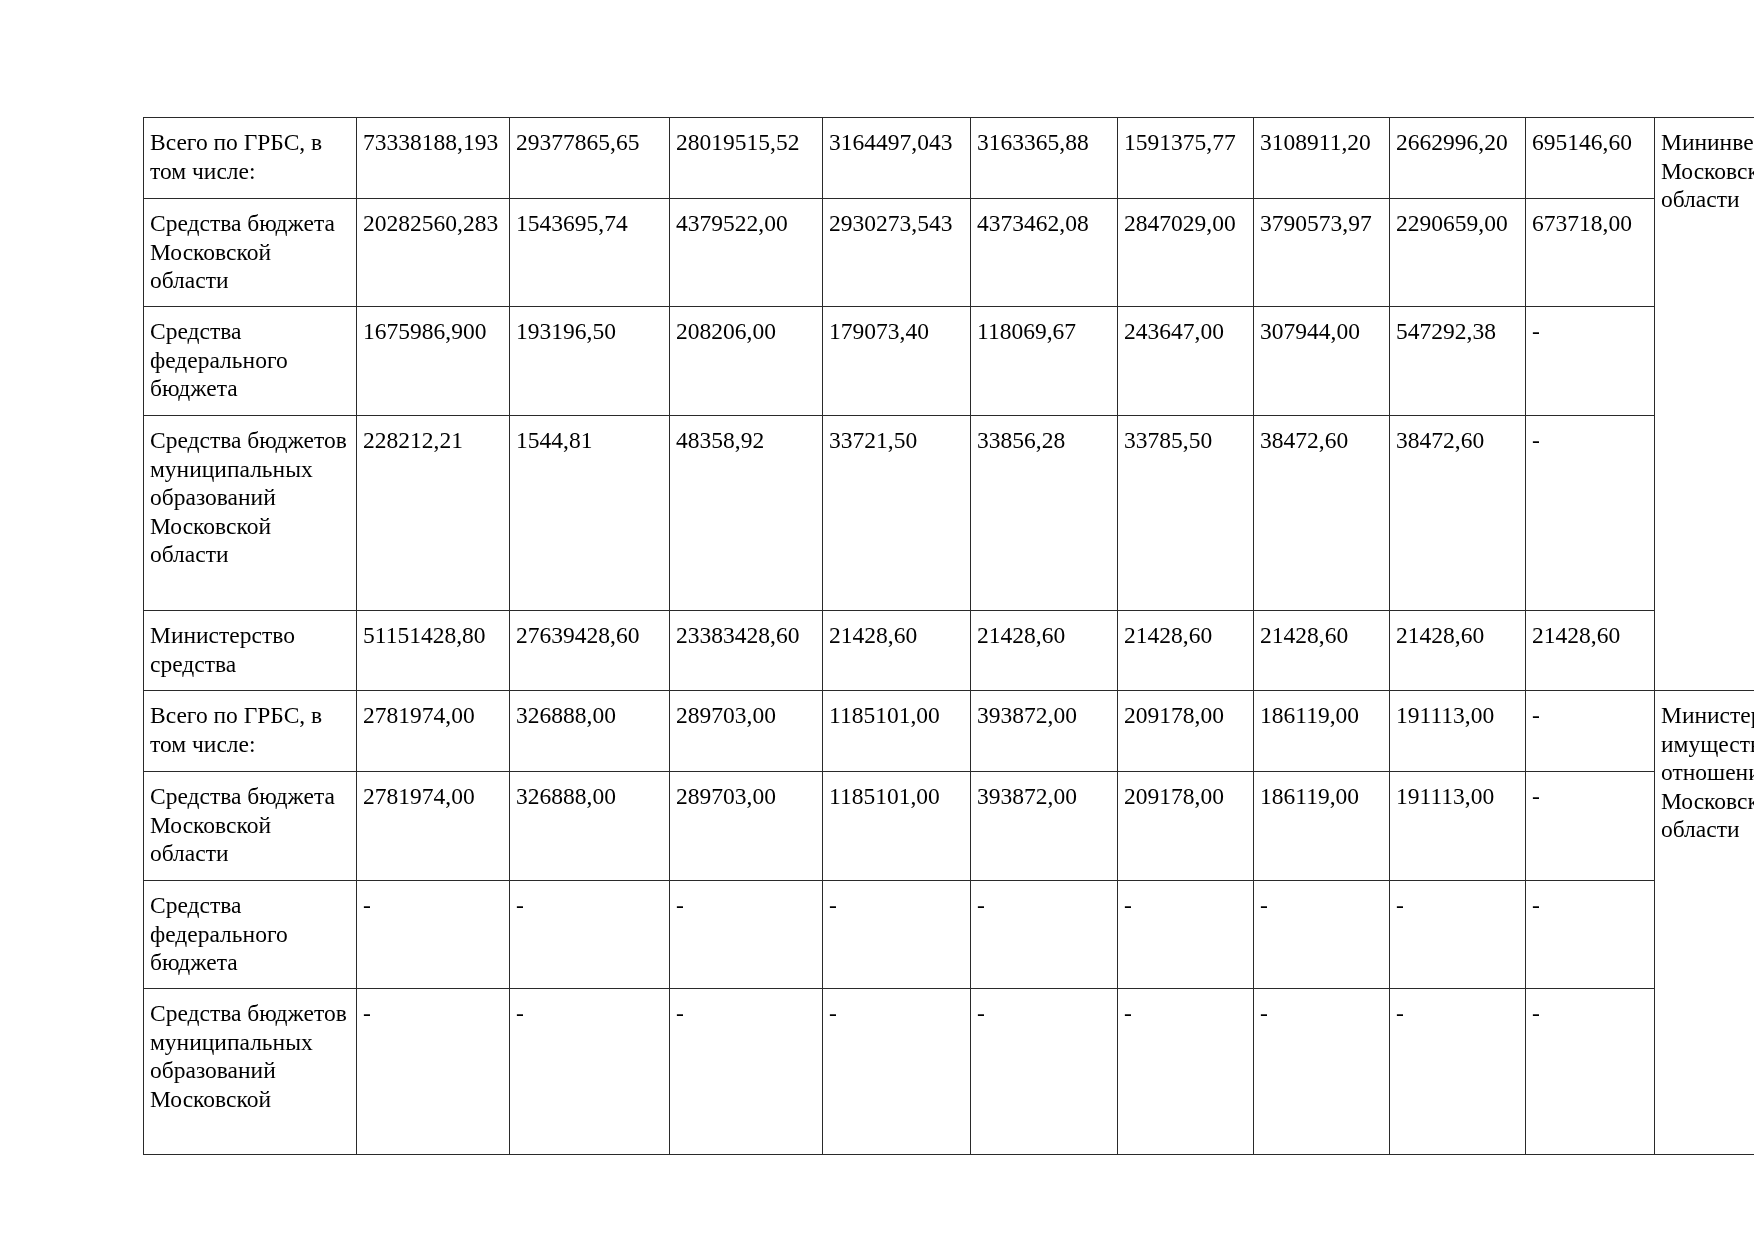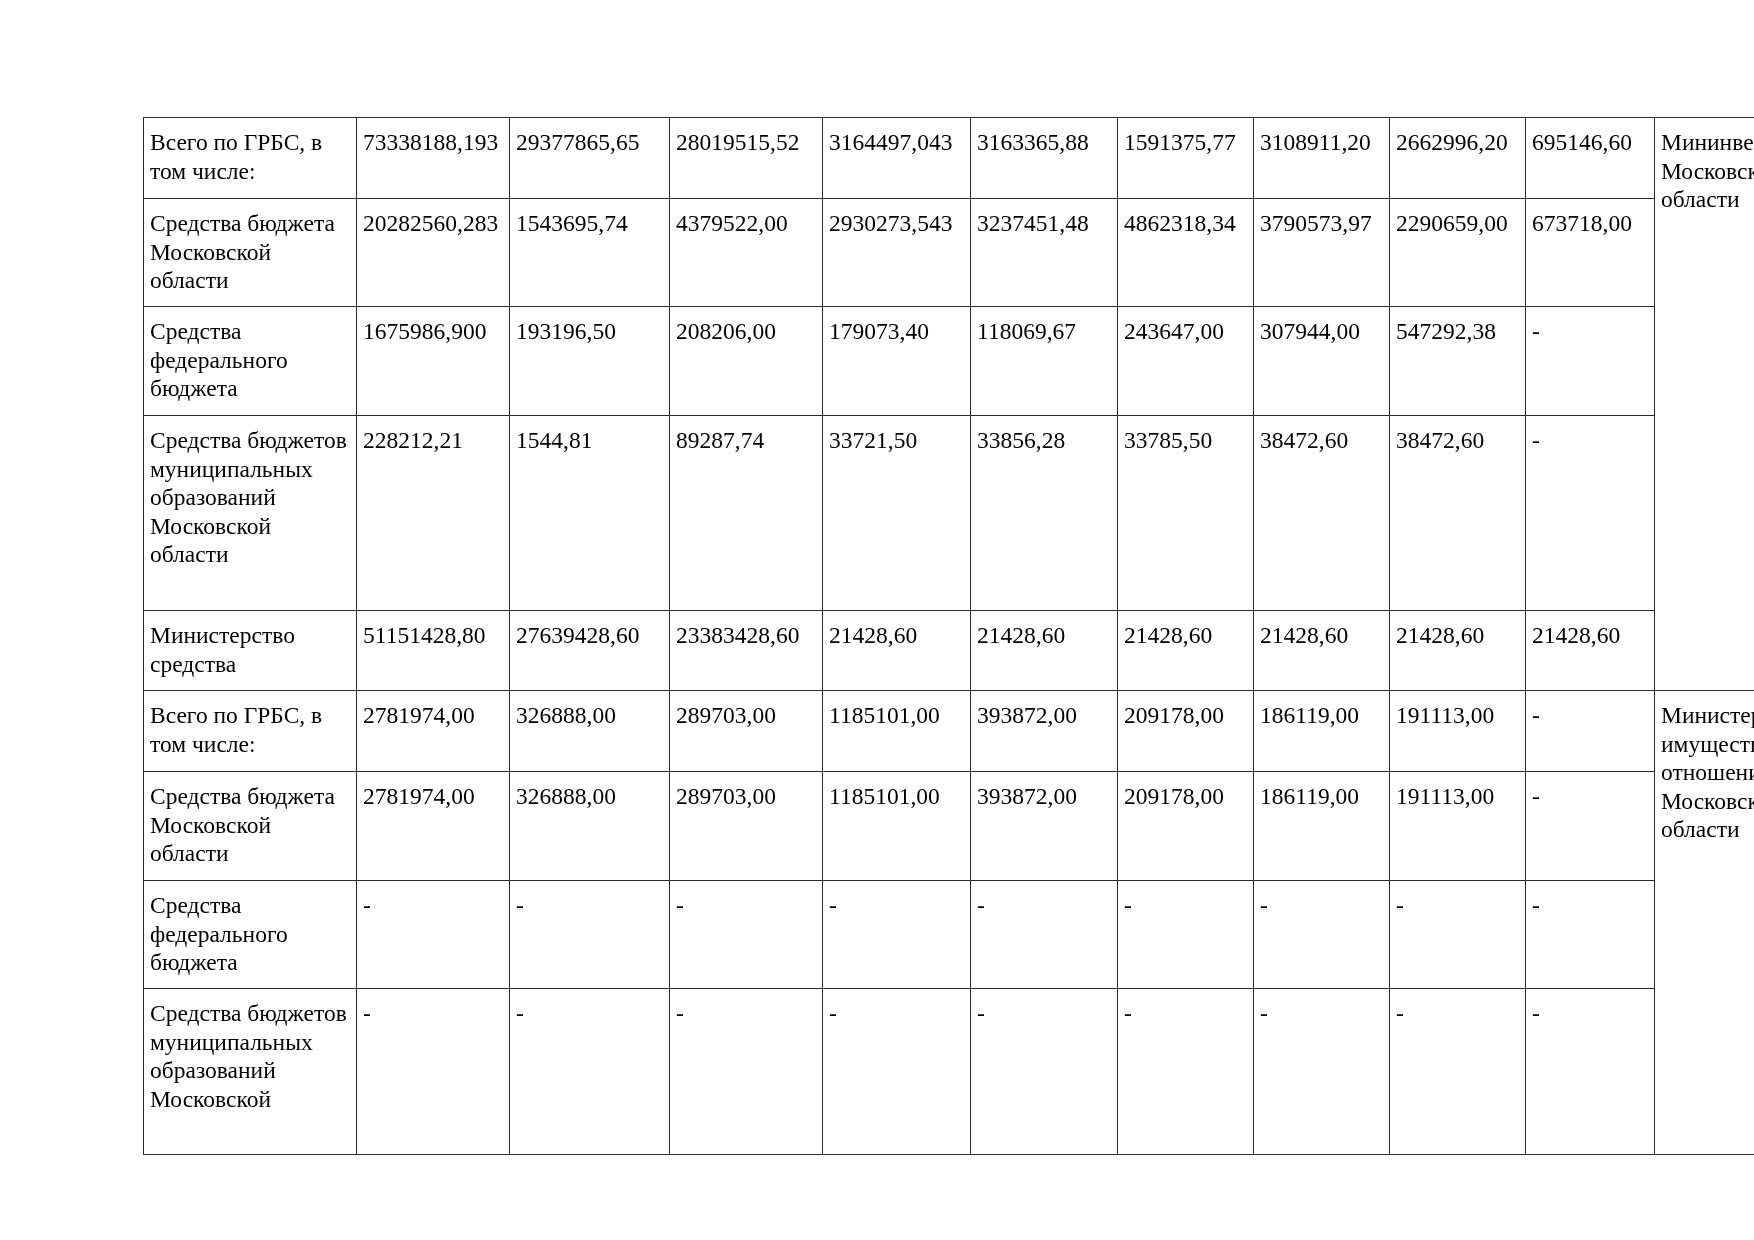--- a/index.html
+++ b/index.html
@@ -41,43 +41,43 @@
           <td>2662996,20</td>
           <td>695146,60</td>
           <td class="resp" rowspan="5" style="white-space: normal; width: 80px;">Мининвест Московской области</td>
         </tr>
         <tr style="height: 108px;">
           <td class="label">Средства бюджета Московской области</td>
           <td>20282560,283</td>
           <td>1543695,74</td>
           <td>4379522,00</td>
           <td>2930273,543</td>
-          <td>3237451,48</td>
-          <td>4862318,34</td>
+          <td>4373462,08</td>
+          <td>2847029,00</td>
           <td>3790573,97</td>
           <td>2290659,00</td>
           <td>673718,00</td>
         </tr>
         <tr style="height: 109px;">
           <td class="label">Средства федерального бюджета</td>
           <td>1675986,900</td>
           <td>193196,50</td>
           <td>208206,00</td>
           <td>179073,40</td>
           <td>118069,67</td>
           <td>243647,00</td>
           <td>307944,00</td>
           <td>547292,38</td>
           <td>-</td>
         </tr>
         <tr style="height: 195px;">
           <td class="label">Средства бюджетов муниципальных образований Московской области</td>
           <td>228212,21</td>
           <td>1544,81</td>
-          <td>89287,74</td>
+          <td>48358,92</td>
           <td>33721,50</td>
           <td>33856,28</td>
           <td>33785,50</td>
           <td>38472,60</td>
           <td>38472,60</td>
           <td>-</td>
         </tr>
         <tr style="height: 80px;">
           <td class="label">Министерство средства</td>
           <td>51151428,80</td>

